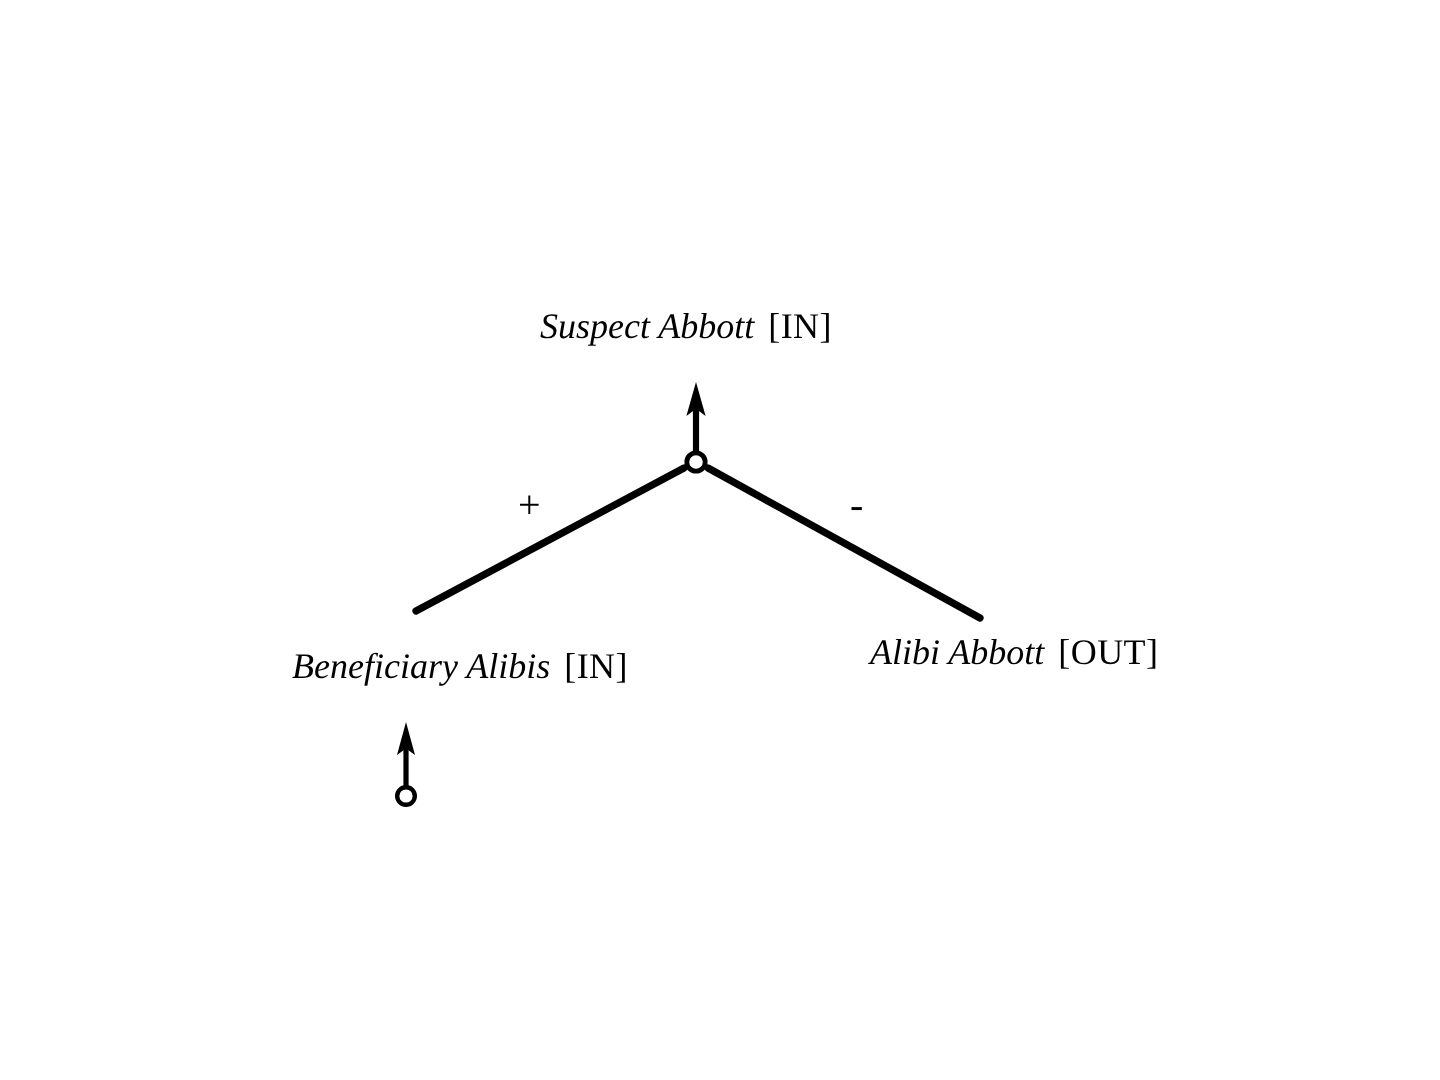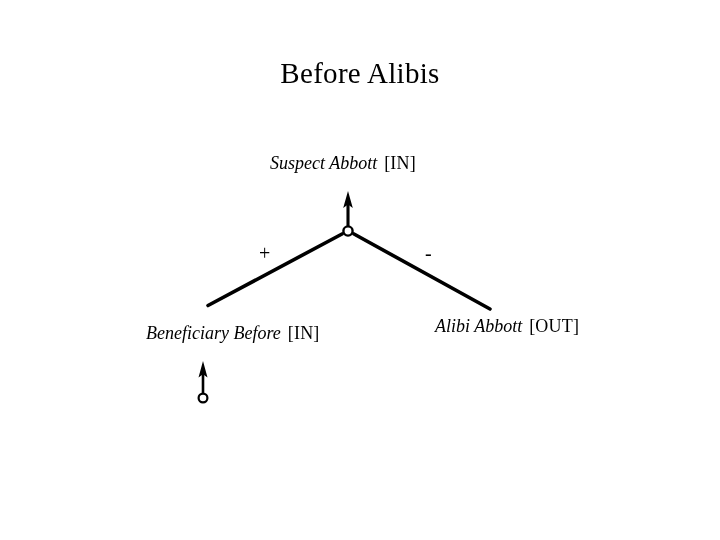--- a/index.html
+++ b/index.html
@@ -92,21 +92,20 @@
     left: 425px;
     top: 243px;
     font-size: 20px;
   }
 </style>
 </head>
 <body>
 
 <div id="slide">
 
-  <div id="slide-title">Before Alibis</div>
 
   <svg id="diagram-svg" viewBox="0 0 720 540">
 
     <line x1="208" y1="305.5" x2="342" y2="234" stroke="#000000" stroke-width="3.6" stroke-linecap="round"></line>
 
     <line x1="490" y1="309" x2="354" y2="234" stroke="#000000" stroke-width="3.6" stroke-linecap="round"></line>
 
     <line x1="348" y1="226" x2="348" y2="204" stroke="#000000" stroke-width="3.1" stroke-linecap="butt"></line>
 
     <polygon points="348,191 343.2,208 348,204.4 352.8,208" fill="#000000"></polygon>
@@ -118,21 +117,21 @@
     <polygon points="203,361 198.5,377.5 203,374.2 207.5,377.5" fill="#000000"></polygon>
 
     <circle cx="203" cy="398" r="4.4" fill="#ffffff" stroke="#000000" stroke-width="2.2"></circle>
   </svg>
 
   <div class="node-label" id="label-suspect">
     <span class="nm">Suspect Abbott</span><span class="tag">[IN]</span>
   </div>
 
   <div class="node-label" id="label-beneficiary">
-    <span class="nm">Beneficiary Before</span><span class="tag">[IN]</span>
+    <span class="nm">Beneficiary Alibis</span><span class="tag">[IN]</span>
   </div>
 
   <div class="node-label" id="label-alibi">
     <span class="nm">Alibi Abbott</span><span class="tag">[OUT]</span>
   </div>
 
   <div class="edge-sign" id="sign-plus">+</div>
 
   <div class="edge-sign" id="sign-minus">-</div>
 

